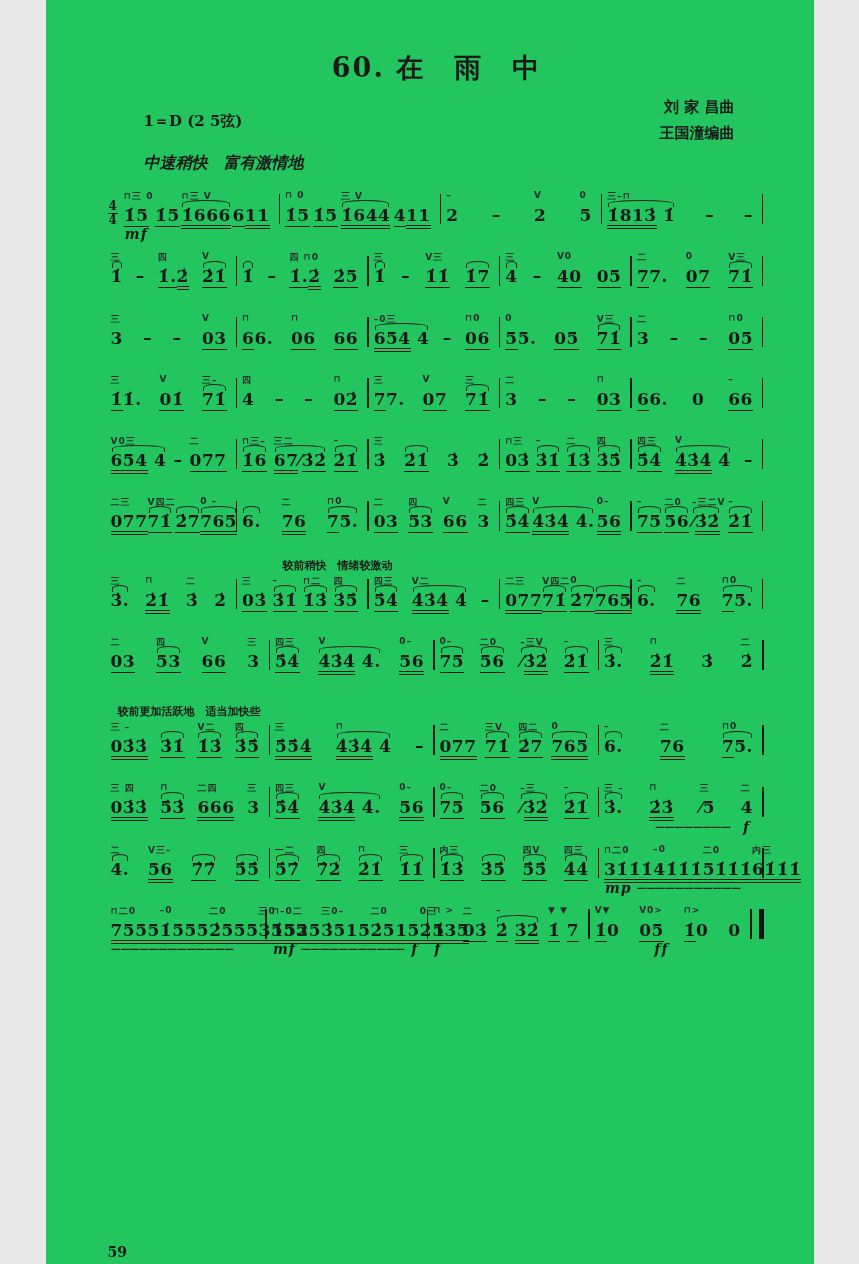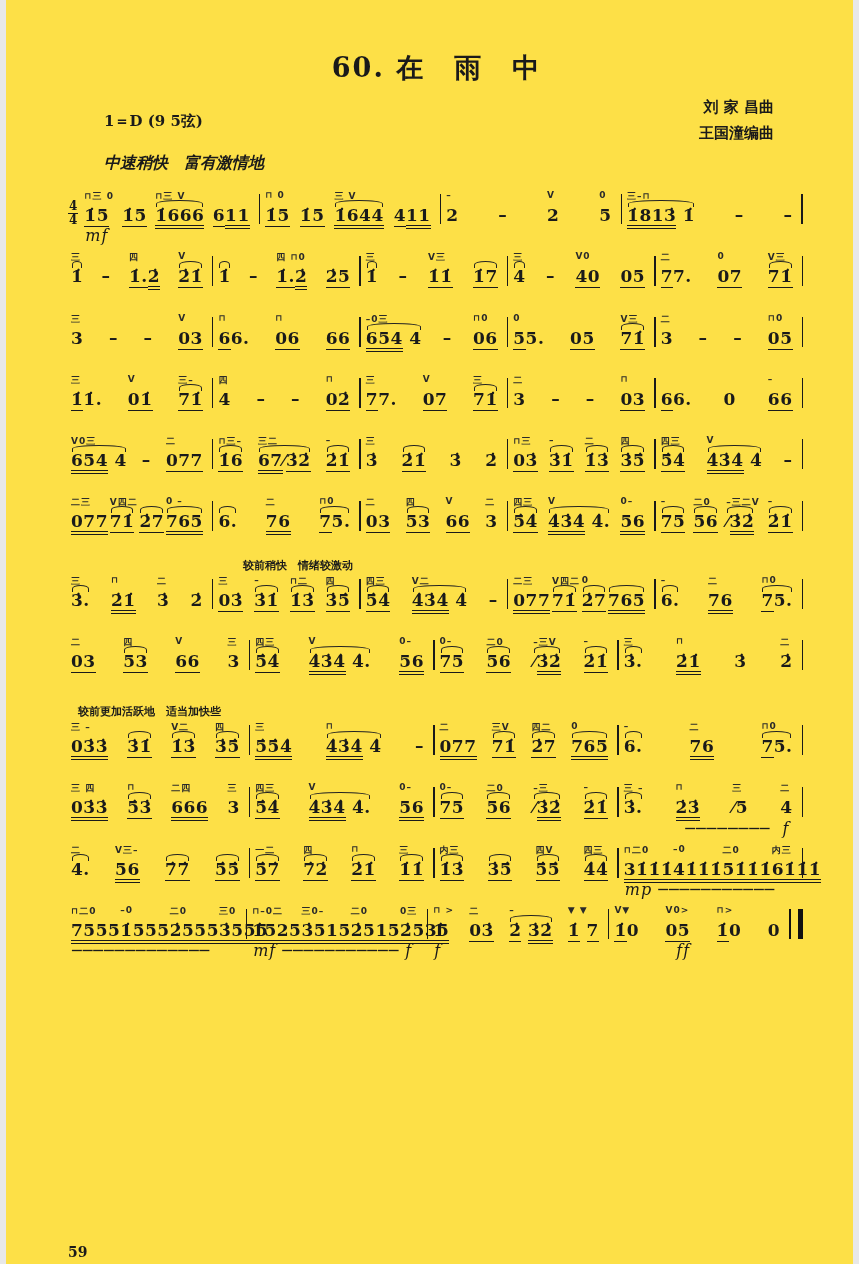--- a/index.html
+++ b/index.html
@@ -1,16 +1,16 @@
 <!DOCTYPE html>
 <html><head>
 <meta charset="utf-8">
 <style>
   html,body{margin:0;padding:0;background:#e8e8e8;}
-  .page{position:relative;width:847px;height:1264px;background:#fde047;margin:0 auto;
+  .page{position:relative;width:768px;height:1264px;background:#22c55e;margin:0 auto;
         font-family:"DejaVu Serif","Liberation Serif",serif;color:#1a1a1a;overflow:hidden;}
   .inner{padding:40px 48px 0 62px;}
   .title{text-align:center;font-size:27px;font-weight:bold;letter-spacing:2px;margin:10px 0 26px 0;}
   .credits{position:absolute;right:79px;top:95px;text-align:right;font-size:15px;font-weight:bold;line-height:1.7;}
   .keysig{font-size:15px;font-weight:bold;margin:14px 0 0 36px;}
   .tempo{font-size:16px;font-weight:bold;margin:22px 0 16px 36px;font-style:italic;}
   #systems{margin-top:14px;}
   .system{margin-bottom:9px;}
   .annotation{font-size:11px;font-weight:bold;margin-bottom:2px;}
   .notes-row{display:flex;align-items:flex-end;}
@@ -20,38 +20,38 @@
   .m{flex:1;display:flex;flex-direction:column;min-width:0;}
   .mg{display:flex;justify-content:space-between;align-items:flex-end;padding:0 7px 0 3px;}
   .g{display:flex;flex-direction:column;align-items:flex-start;}
   .gm{height:15px;font-size:9px;font-weight:bold;letter-spacing:1px;color:#2a2a2a;white-space:pre;
       font-family:"DejaVu Sans","Liberation Sans",sans-serif;}
   .gn{position:relative;font-size:17px;font-weight:bold;line-height:1.25;white-space:pre;letter-spacing:0.5px;}
   .g.s .gn::before{content:'';position:absolute;left:1px;right:1px;top:-5px;height:6px;
       border:1.5px solid #222;border-bottom:none;border-radius:100% 100% 0 0;}
   .u1{border-bottom:1.5px solid #1a1a1a;padding-bottom:1px;}
   .u2{border-bottom:4px double #1a1a1a;}
-  .mb{height:16px;font-size:16px;font-weight:normal;font-style:italic;white-space:pre;padding-left:4px;
+  .mb{height:16px;font-size:14px;font-weight:bold;font-style:italic;white-space:pre;padding-left:4px;
       letter-spacing:1px;}
   .mb.r{text-align:right;padding-right:10px;}
   .bar{width:1.5px;background:#1a1a1a;height:30px;align-self:flex-end;margin:0 2px 18px 2px;flex:none;}
   .bar.final{width:7px;background:transparent;border-left:2px solid #111;border-right:5px solid #111;}
   .pageno{position:absolute;left:62px;bottom:4px;font-size:14px;font-weight:bold;}
 </style>
 </head>
 <body>
 
 <div class="page">
   <div class="inner">
     <div class="title">60. 在　雨　中</div>
     <div class="credits">
       <div>刘 家 昌曲</div>
       <div>王国潼编曲</div>
     </div>
-    <div class="keysig">1＝D (9 5弦)</div>
+    <div class="keysig">1＝D (2 5弦)</div>
     <div class="tempo">中速稍快　富有激情地</div>
     <div id="systems">
         <div class="system">
           <div class="notes-row">
             <div class="timesig">
               <div class="tnum">4</div>
               <div>4</div>
             </div>
             <div class="m">
               <div class="mg">

